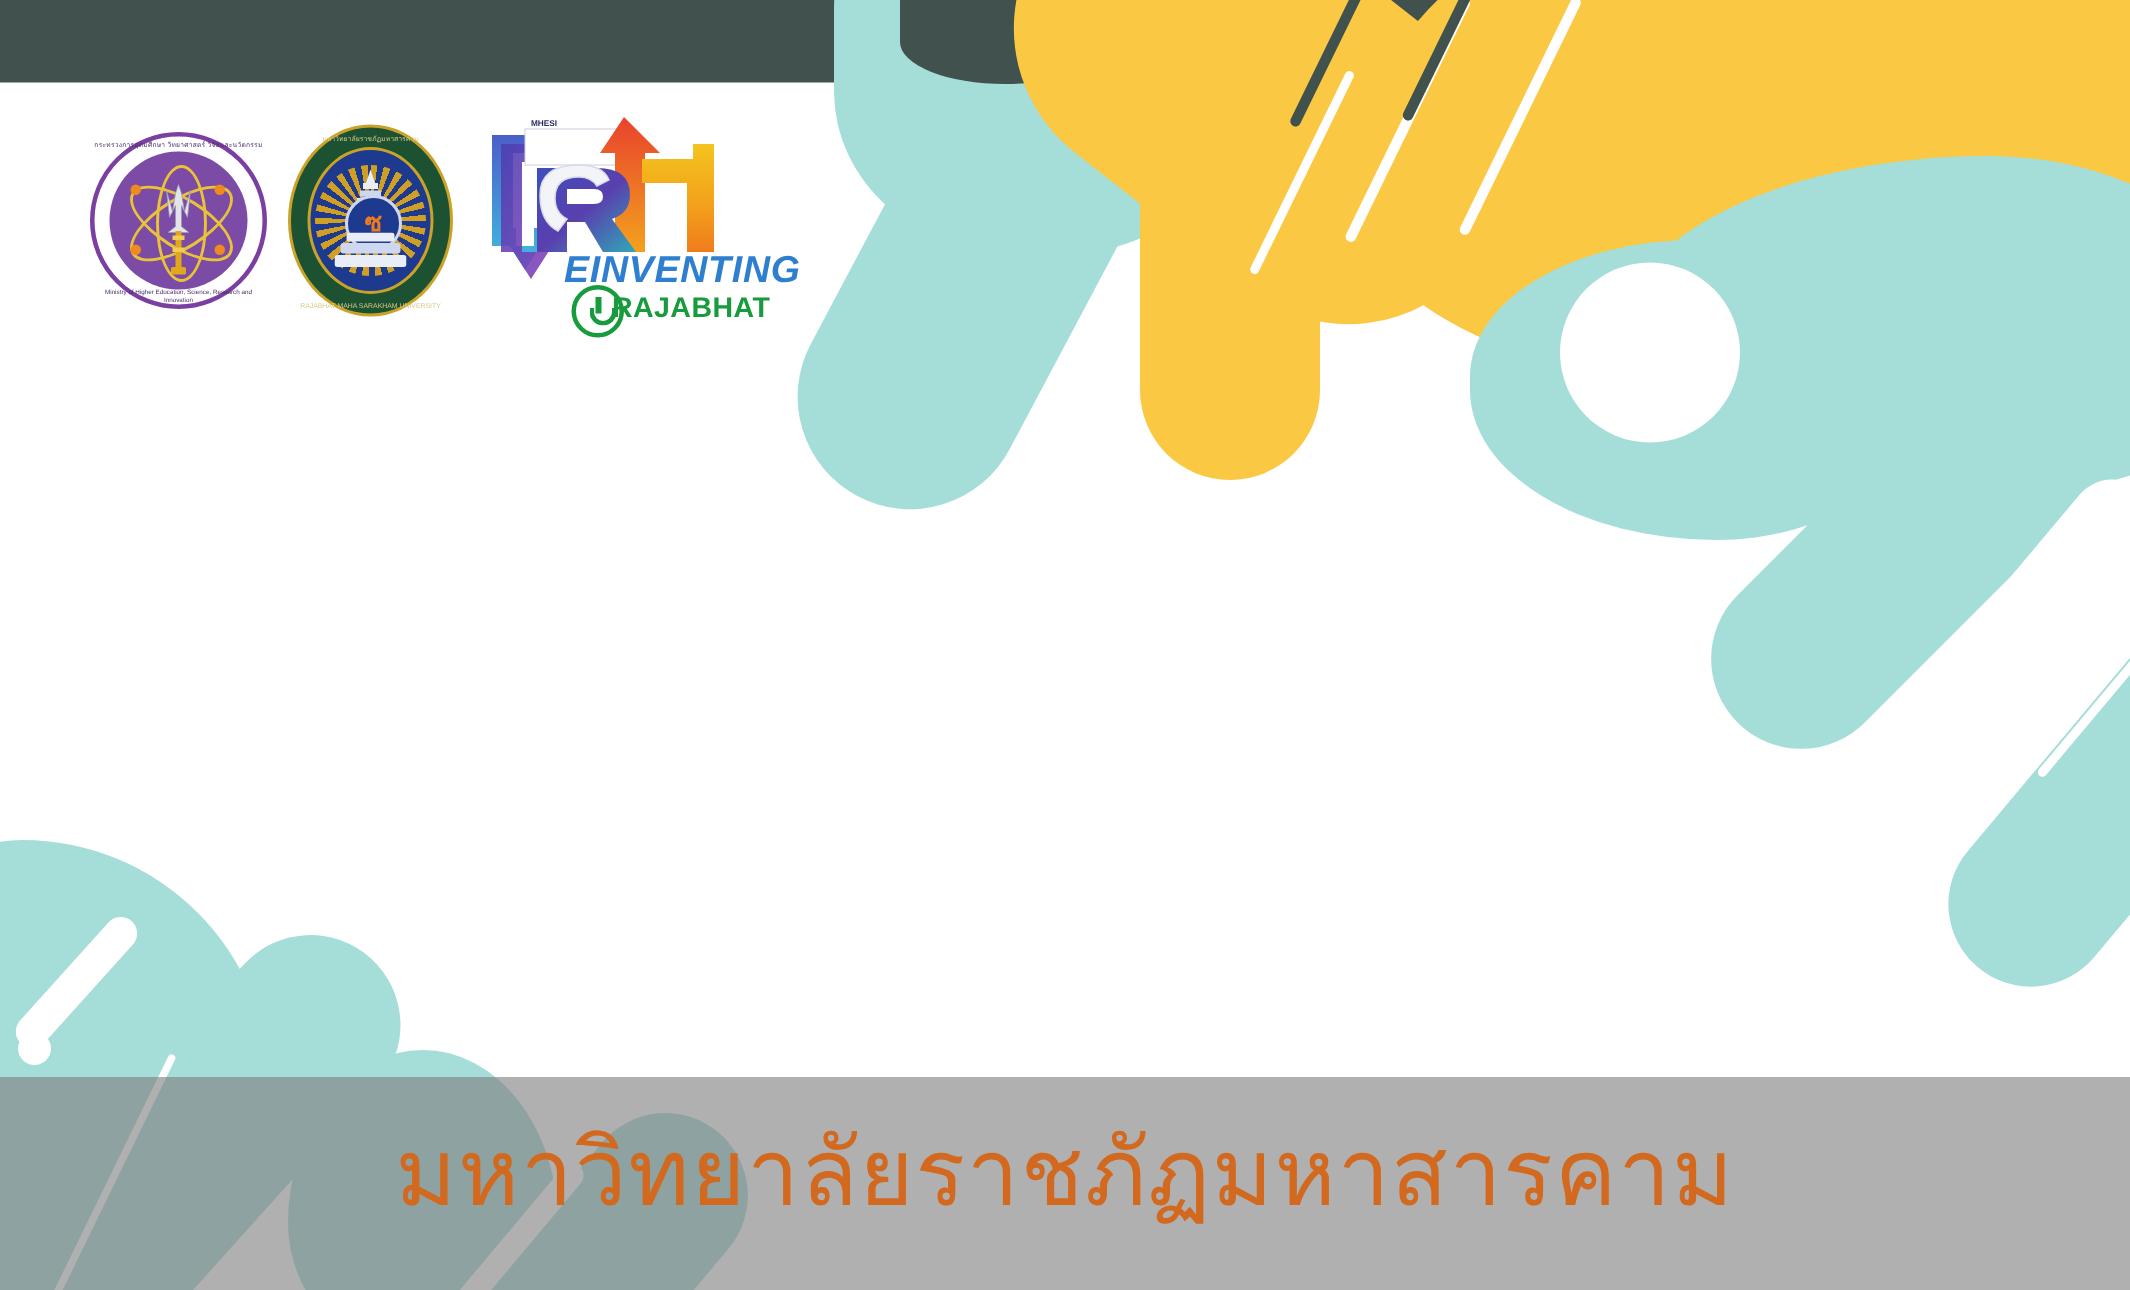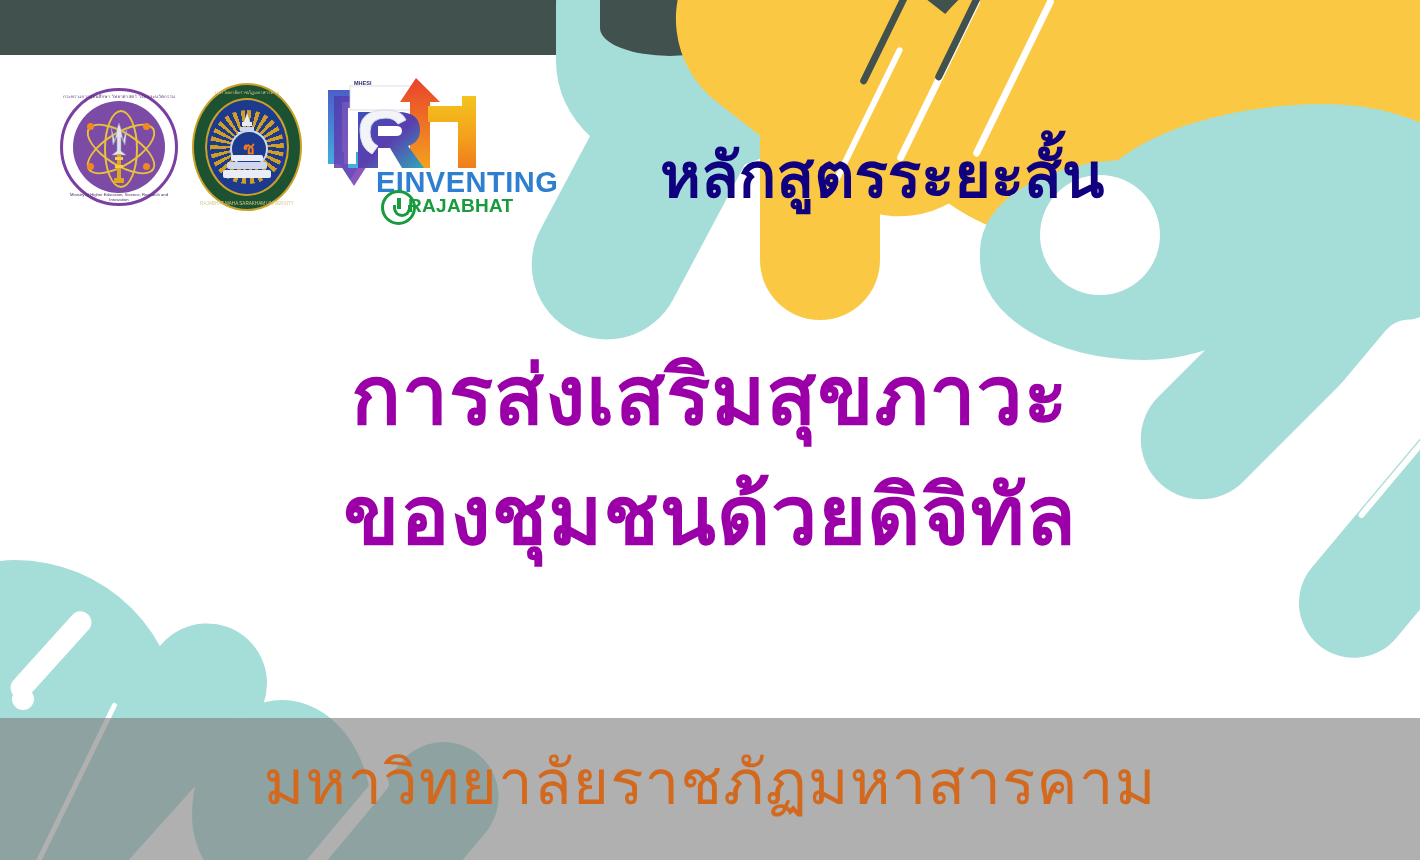--- a/index.html
+++ b/index.html
@@ -111,22 +111,22 @@
     font-size:4.6px;color:#d9c98a;
   }
   .rm-text.t{top:6px;}
   .rm-text.b{bottom:5px;}
 
   
   .logo-ru{width:215px;height:150px;}
   .ru-art{position:absolute;left:0;top:0;}
   .ru-word{
     position:absolute;left:60px;top:96px;
-    font-size:29px;font-weight:bold;letter-spacing:.5px;
-    color:#2f7fd0;line-height:1;white-space:nowrap;
+    font-size:25px;font-weight:bold;letter-spacing:.5px;
+    color:#2f7fd0;line-height:1;white-space:nowrap;font-style:italic;
   }
   .ru-sub{
     position:absolute;left:92px;top:124px;
     font-size:19px;font-weight:bold;color:#179b3d;
     letter-spacing:.3px;line-height:1;white-space:nowrap;
   }
   .ru-ucircle{
     position:absolute;left:65px;top:118px;width:29px;height:29px;
     border-radius:50%;border:3.5px solid #179b3d;background:#ffffff;
   }
@@ -312,21 +312,16 @@
       <div class="ru-tiny">MHESI</div>
       <div class="ru-word">EINVENTING</div>
       <div class="ru-ucircle">
         <div class="ru-ubar"></div>
         <div class="ru-uarc"></div>
       </div>
       <div class="ru-sub">RAJABHAT</div>
     </div>
   </div>
 
-  <div class="kicker">หลักสูตรระยะสั้น</div>
-
-  <div class="title">
-    <span class="ln">การส่งเสริมสุขภาวะ</span>
-    <span class="ln">ของชุมชนด้วยดิจิทัล</span>
-  </div>
+
 
   <div class="footer">มหาวิทยาลัยราชภัฏมหาสารคาม</div>
 </div>
 
 </body></html>

